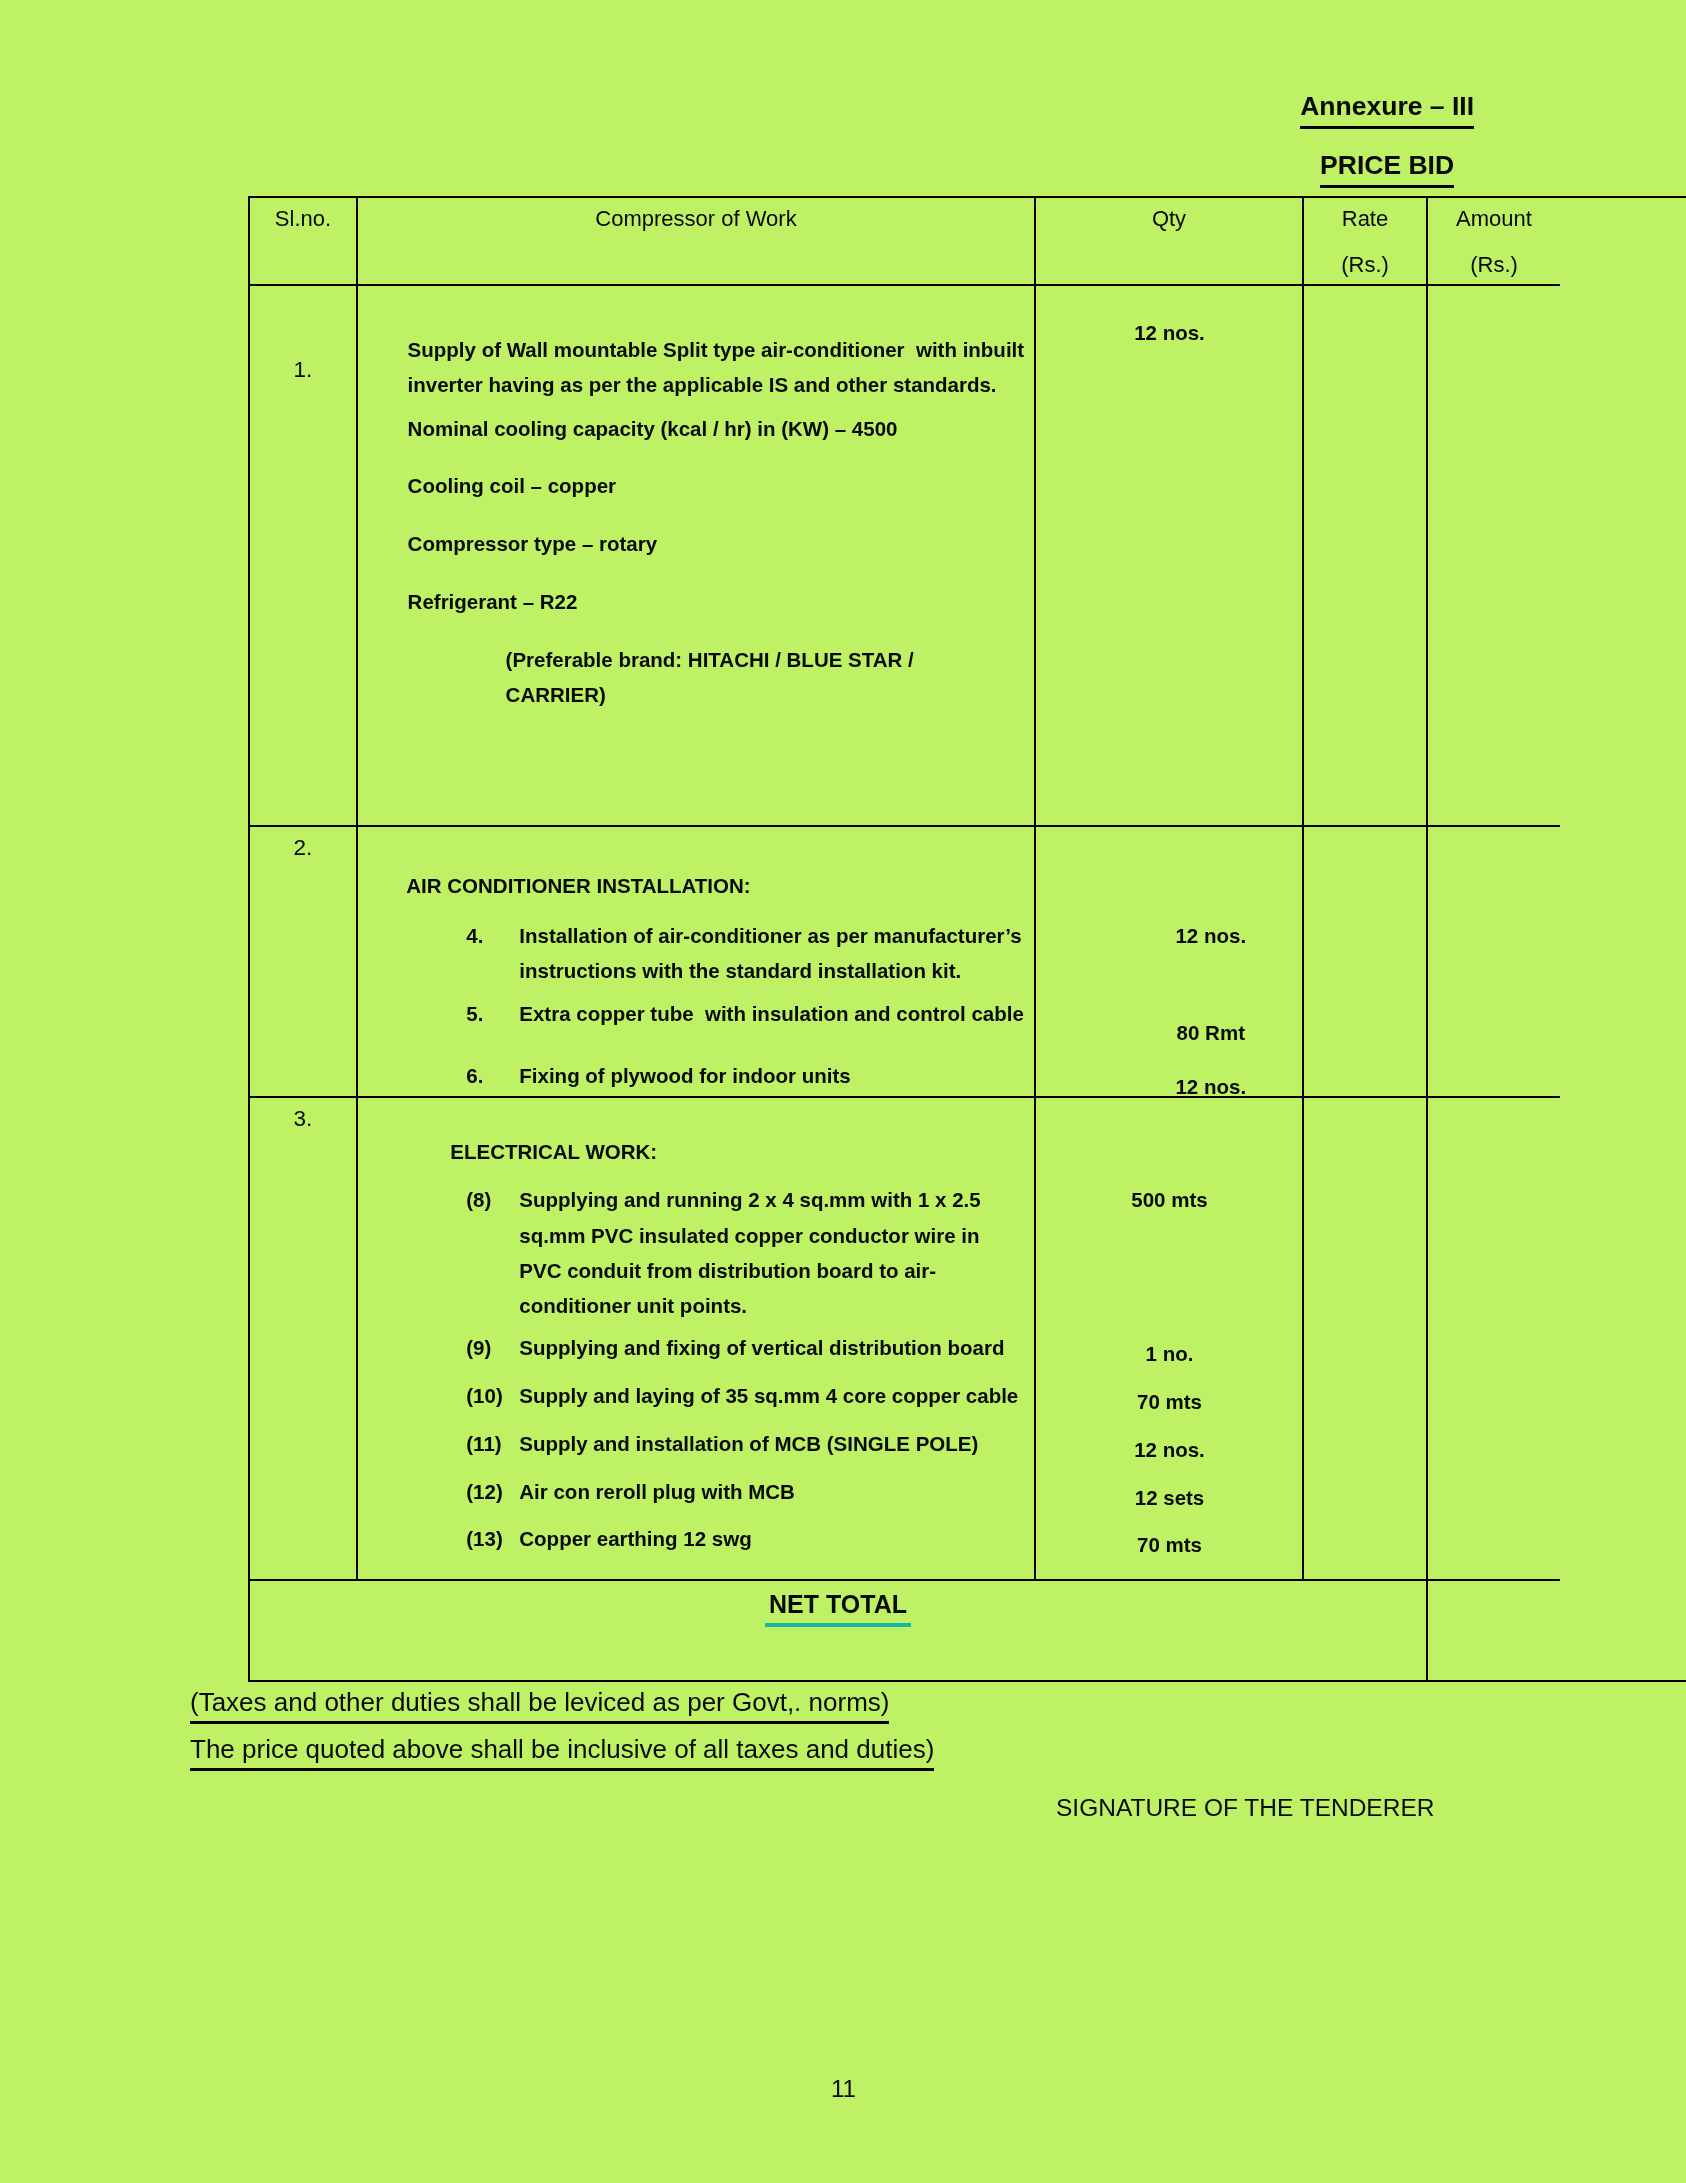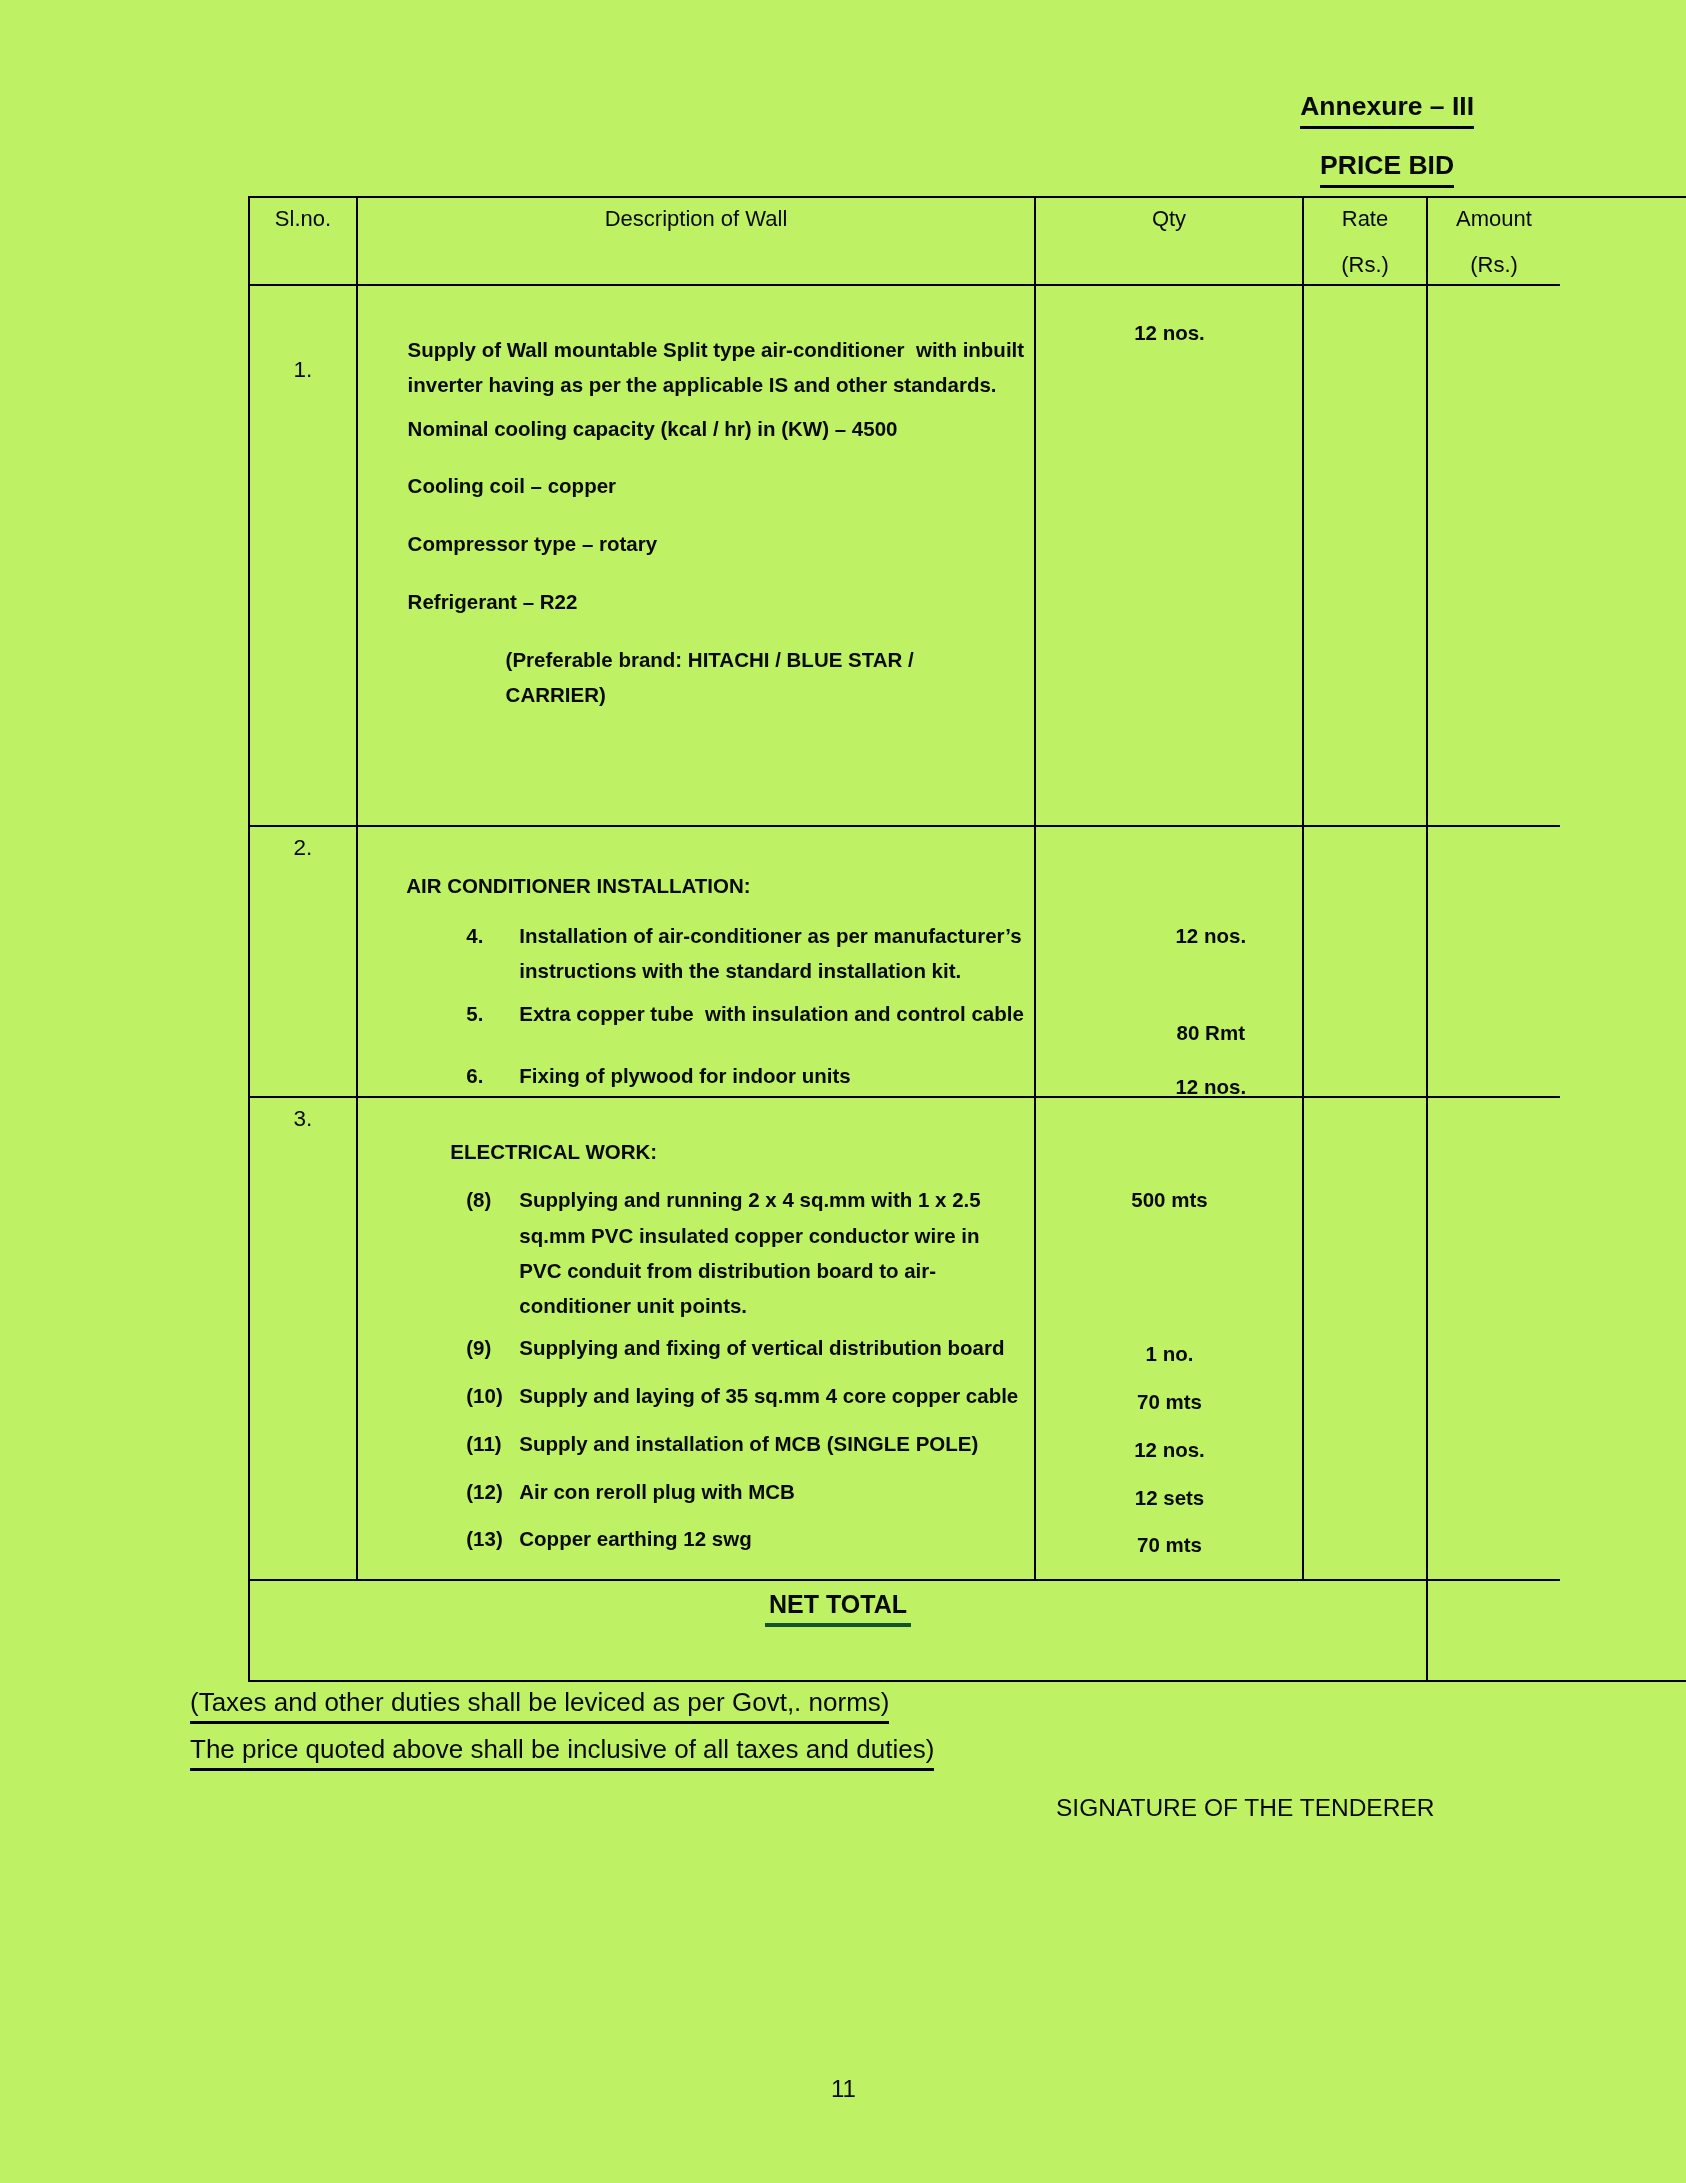--- a/index.html
+++ b/index.html
@@ -84,21 +84,21 @@
   .r3 .item:nth-child(n+3) .qty { margin-top:6px; }
 
   
   .net-cell {
     grid-column:1 / 5;
     border-top:2.6px solid #000;
     text-align:center; padding-top:9.3px;
   }
   .net-label {
     display:inline-block; font-size:25px; font-weight:bold;
-    border-bottom:4px solid #14532d; padding:0 4px 4px 4px;
+    border-bottom:4px solid #14b8a6; padding:0 4px 4px 4px;
   }
   .net-amount { border-top:2.6px solid #000; border-left:2px solid #000; }
 
   
   .footnote { position:absolute; left:190px; font-size:26px; }
   .fn1 { top:1687px; }
   .fn2 { top:1734px; }
   .footnote span {
     display:inline-block; border-bottom:3.3px solid #000; padding-bottom:3.3px;
   }
@@ -111,21 +111,21 @@
 <div class="page">
 
   <div class="titles">
     <div><span class="annexure">Annexure – III</span></div>
     <div class="pricebid-wrap"><span class="pricebid">PRICE BID</span></div>
   </div>
 
   <div class="bidtable">
 
     <div class="hcell first">Sl.no.</div>
-    <div class="hcell">Description of Wall</div>
+    <div class="hcell">Compressor of Work</div>
     <div class="hcell">Qty</div>
     <div class="hcell">
       <div>Rate</div>
       <div class="l2">(Rs.)</div>
     </div>
     <div class="hcell">
       <div>Amount</div>
       <div class="l2">(Rs.)</div>
     </div>
 

